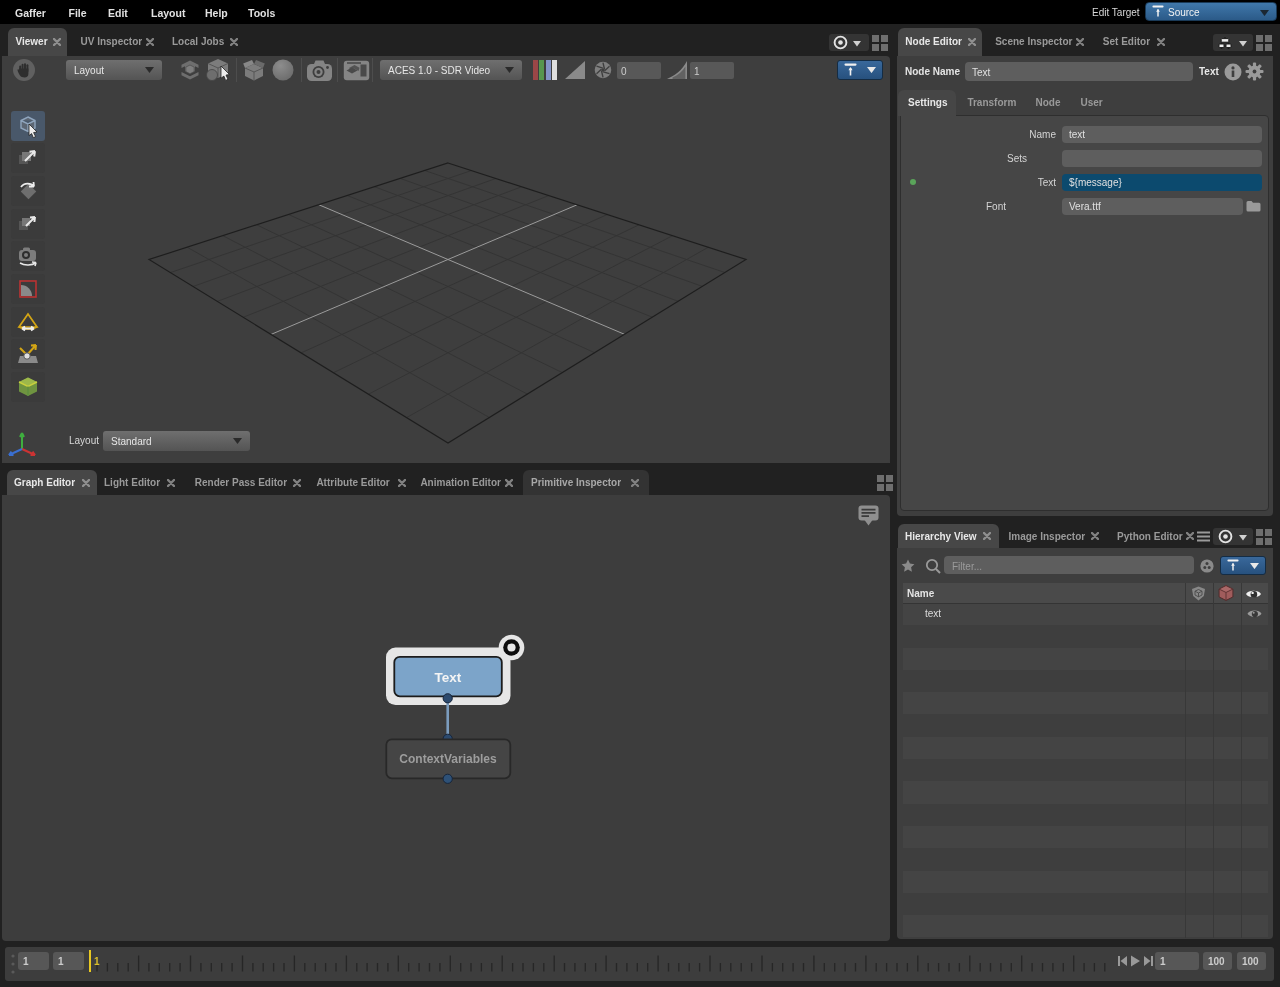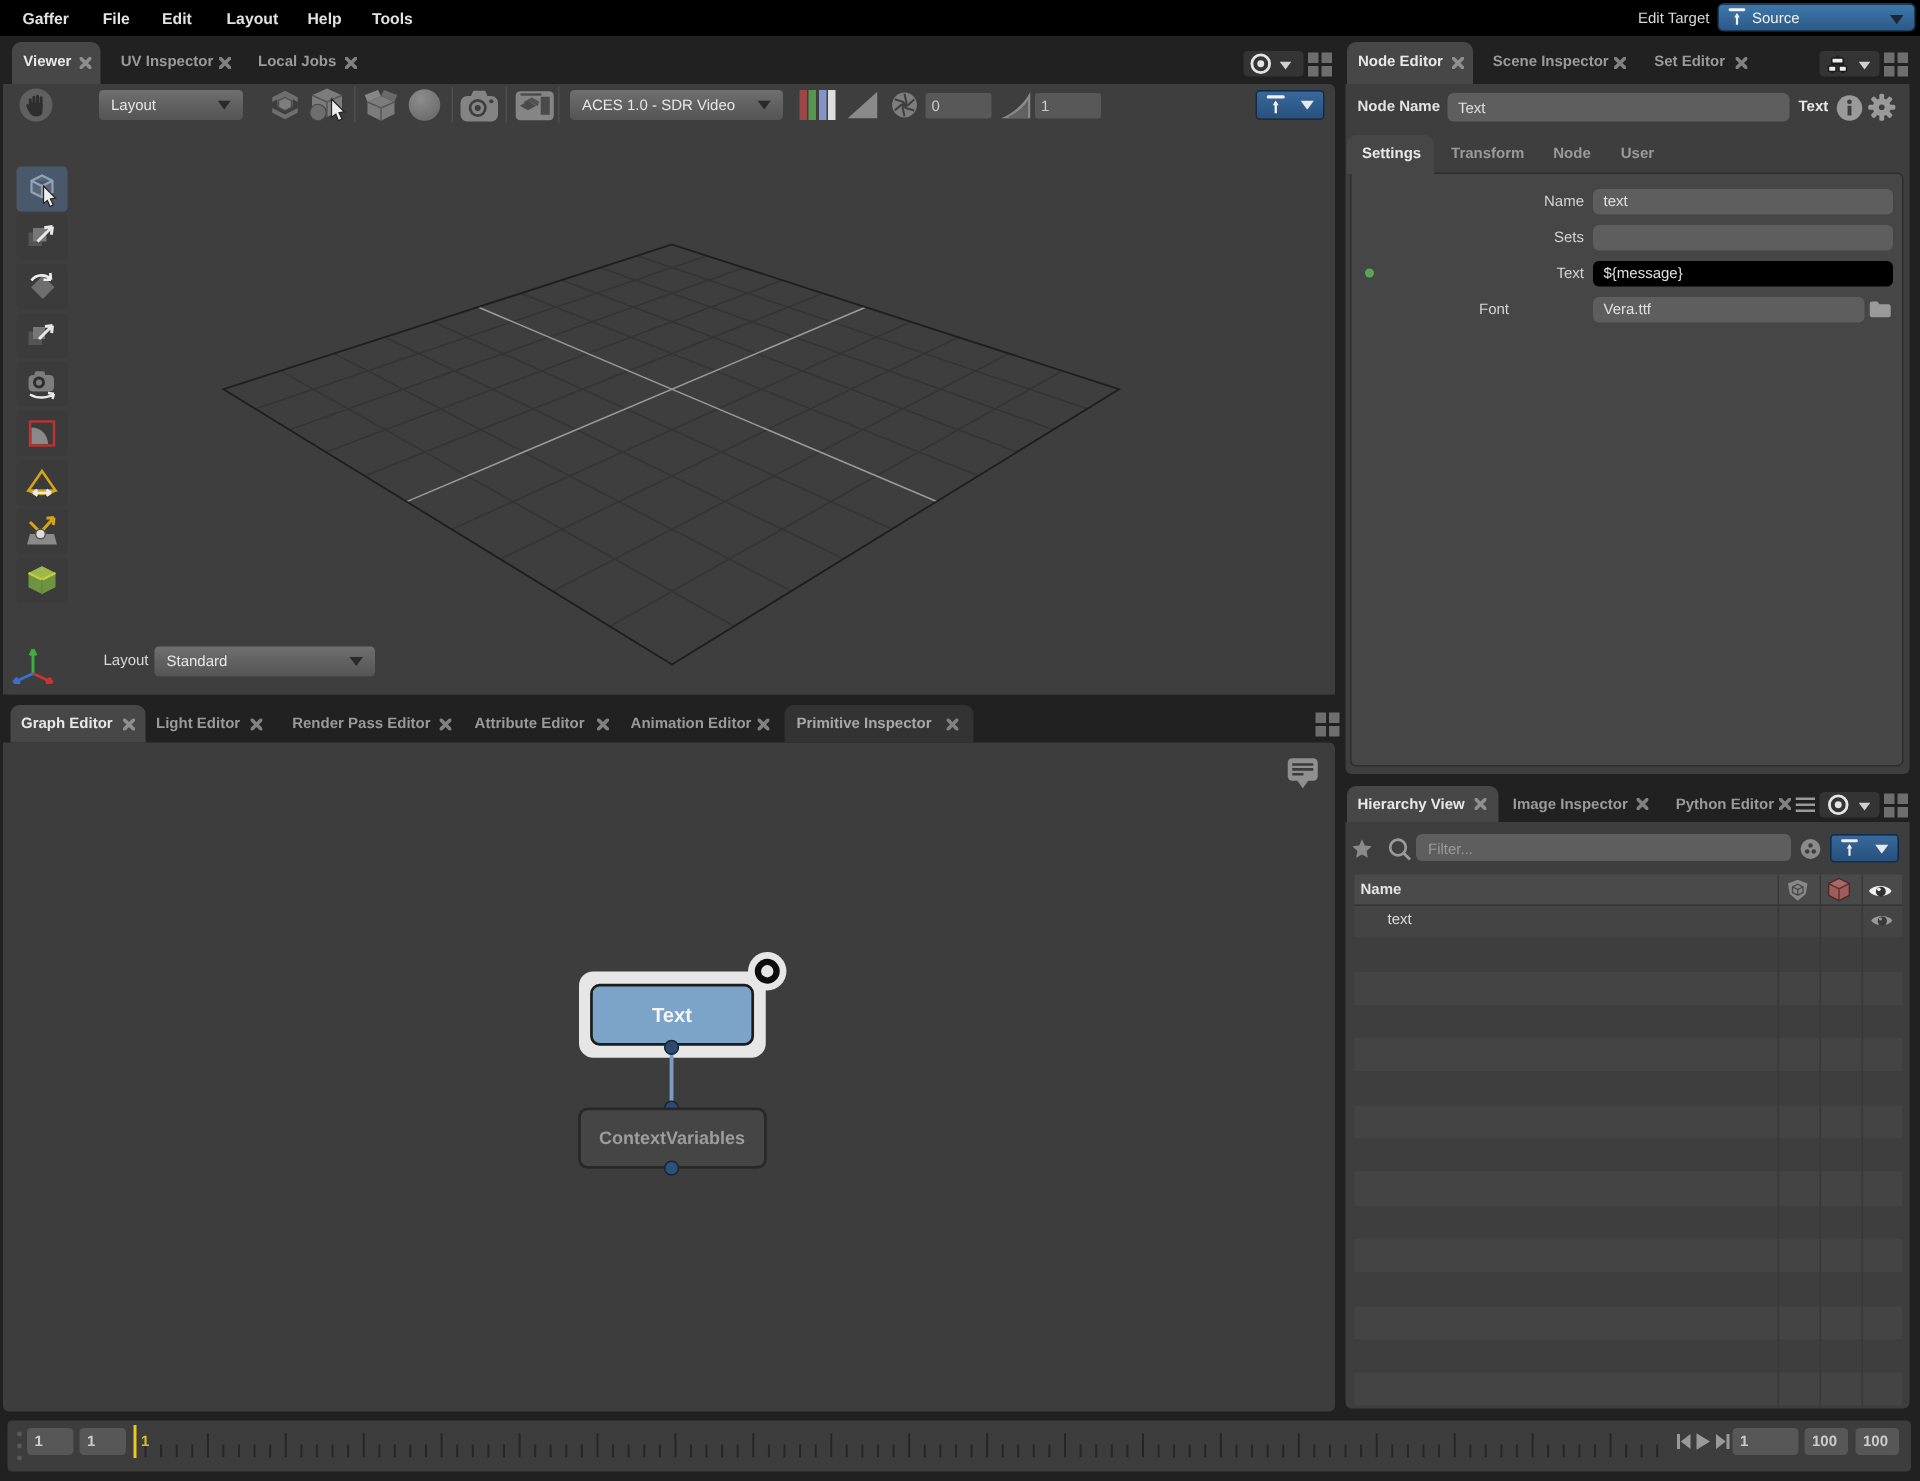--- a/index.html
+++ b/index.html
@@ -358,24 +358,24 @@
 <div style="position:absolute;left:967.4px;top:97.5px;font-size:10px;font-weight:bold;color:#9a9a9a;white-space:nowrap;line-height:1;">Transform</div>
 <div style="position:absolute;left:1035.5px;top:97.5px;font-size:10px;font-weight:bold;color:#9a9a9a;white-space:nowrap;line-height:1;">Node</div>
 <div style="position:absolute;left:1080.5px;top:97.5px;font-size:10px;font-weight:bold;color:#9a9a9a;white-space:nowrap;line-height:1;">User</div>
 <div style="position:absolute;left:900px;top:115px;width:369px;height:396px;background:#464646;border:1px solid #2e2e2e;border-radius:0 4px 4px 4px;"></div>
 <div style="position:absolute;left:898px;top:90px;width:58px;height:26px;background:#464646;border-radius:6px 6px 0 0;"></div>
 <div style="position:absolute;left:908px;top:97.5px;font-size:10px;font-weight:bold;color:#e8e8e8;white-space:nowrap;line-height:1;">Settings</div>
 <div style="position:absolute;left:936px;top:129.5px;width:120px;text-align:right;font-size:10px;font-weight:normal;color:#d4d4d4;white-space:nowrap;line-height:1;">Name</div>
 <div style="position:absolute;left:1062px;top:125.5px;width:199.5px;height:17.5px;background:#5e5e5e;border-radius:4px;">
       <div style="position:absolute;left:7px;top:3.75px;font-size:10px;color:#e0e0e0;font-weight:normal;line-height:1.1;white-space:nowrap">text</div>
     </div>
-<div style="position:absolute;left:936px;top:153.5px;width:120px;text-align:right;font-size:10px;font-weight:normal;color:#d4d4d4;white-space:nowrap;line-height:1;">Sets</div>
+<div style="position:absolute;left:907px;top:153.5px;width:120px;text-align:right;font-size:10px;font-weight:normal;color:#d4d4d4;white-space:nowrap;line-height:1;">Sets</div>
 <div style="position:absolute;left:1062px;top:149.5px;width:199.5px;height:17.5px;background:#5e5e5e;border-radius:4px;"></div>
 <div style="position:absolute;left:936px;top:177.5px;width:120px;text-align:right;font-size:10px;font-weight:normal;color:#d4d4d4;white-space:nowrap;line-height:1;">Text</div>
-<div style="position:absolute;left:1062px;top:173.5px;width:199.5px;height:17.5px;background:#000000;border-radius:4px;">
+<div style="position:absolute;left:1062px;top:173.5px;width:199.5px;height:17.5px;background:#0c4a6e;border-radius:4px;">
       <div style="position:absolute;left:7px;top:3.75px;font-size:10px;color:#e0e0e0;font-weight:normal;line-height:1.1;white-space:nowrap">${message}</div>
     </div>
 <div style="position:absolute;left:936px;top:201.5px;width:120px;text-align:center;font-size:10px;font-weight:normal;color:#d4d4d4;white-space:nowrap;line-height:1;">Font</div>
 <div style="position:absolute;left:1062px;top:197.5px;width:180.5px;height:17.5px;background:#5e5e5e;border-radius:4px;">
       <div style="position:absolute;left:7px;top:3.75px;font-size:10px;color:#e0e0e0;font-weight:normal;line-height:1.1;white-space:nowrap">Vera.ttf</div>
     </div>
 <svg style="position:absolute;left:909px;top:178px" width="8" height="8">
       <circle cx="4" cy="4" r="3" fill="#5aa45a"></circle>
     </svg>
 <svg style="position:absolute;left:1246px;top:200px" width="15" height="12">

